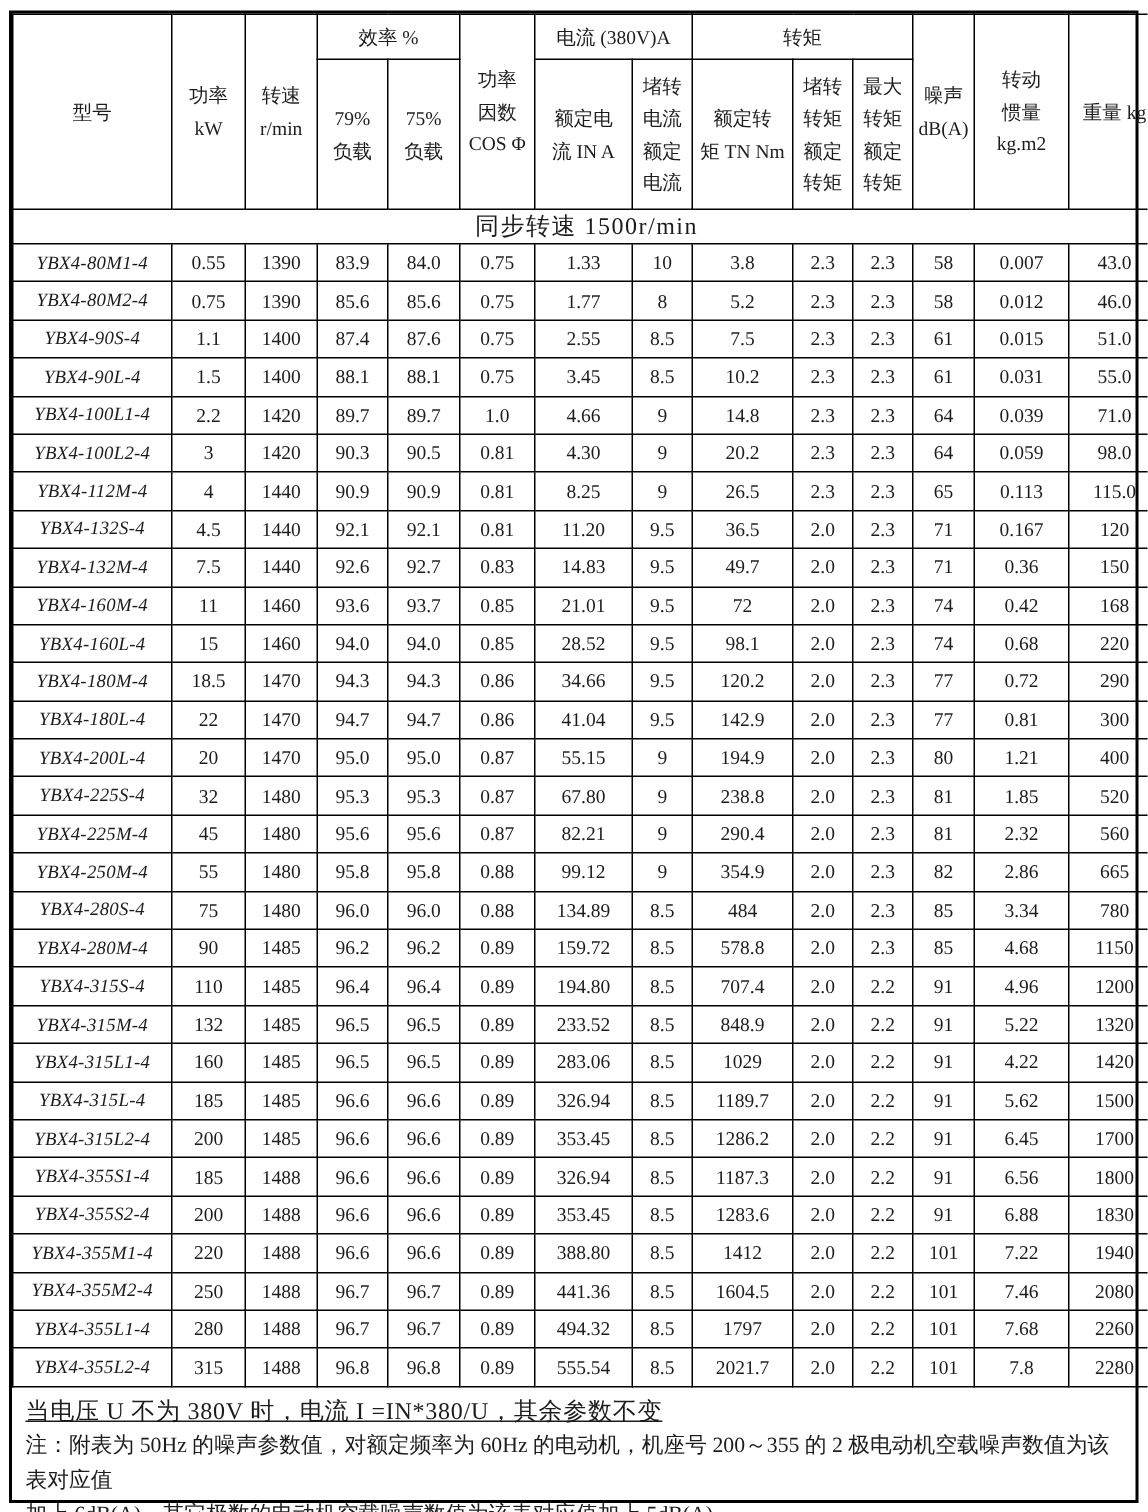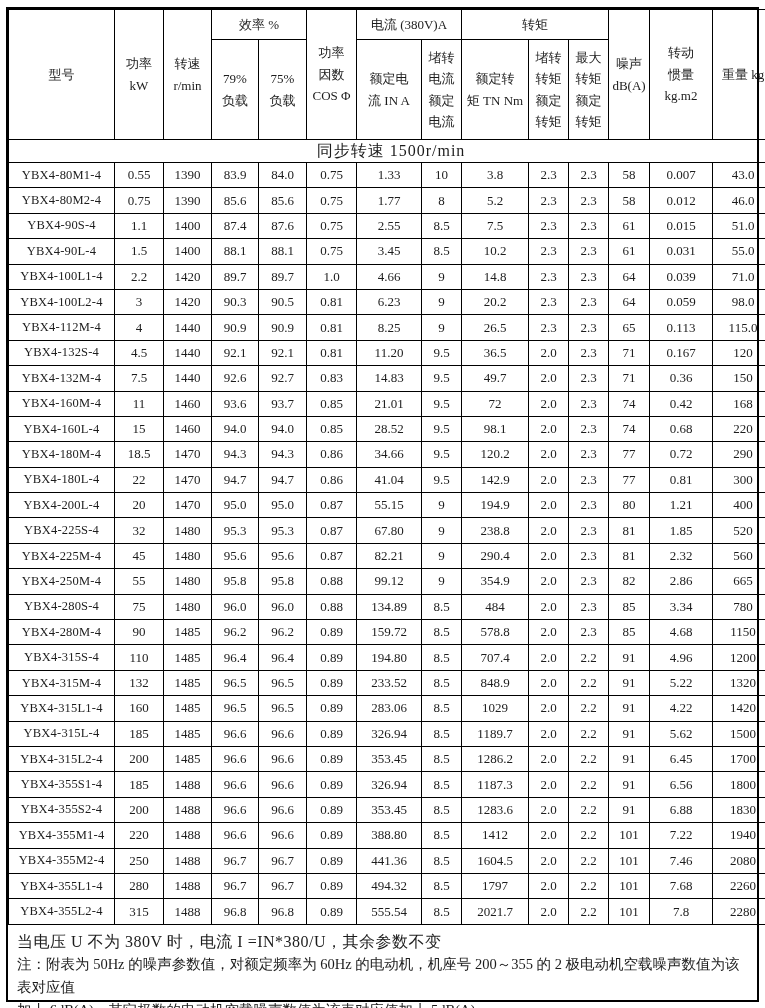--- a/index.html
+++ b/index.html
@@ -51,30 +51,31 @@
     text-align: left;
     padding-left: 7px;
     margin-top: 32px;
   }
   tr.sync-row td {
     height: 22px;
     font-size: 16px;
     letter-spacing: 1px;
   }
   tbody td { height: 24.4px; }
-  tbody td.model-cell { font-size: 12.5px; letter-spacing: 0.2px; }
+  tbody td.model-cell { font-size: 12.5px; letter-spacing: 0.2px; font-style: italic; }
   .notes {
     box-sizing: border-box;
     padding: 5px 9px 4px 9px;
     text-align: left;
   }
   .note-1 {
     font-size: 16px;
     line-height: 1.45;
     letter-spacing: 0.5px;
+    text-decoration: underline;
   }
   .note-2 {
     font-size: 14.5px;
     line-height: 1.6;
     white-space: pre-line;
   }
 </style>
 </head>
 <body>
 
@@ -224,21 +225,21 @@
             <td>0.039</td>
             <td>71.0</td>
           </tr>
           <tr>
             <td class="model-cell">YBX4-100L2-4</td>
             <td>3</td>
             <td>1420</td>
             <td>90.3</td>
             <td>90.5</td>
             <td>0.81</td>
-            <td>6.23</td>
+            <td>4.30</td>
             <td>9</td>
             <td>20.2</td>
             <td>2.3</td>
             <td>2.3</td>
             <td>64</td>
             <td>0.059</td>
             <td>98.0</td>
           </tr>
           <tr>
             <td class="model-cell">YBX4-112M-4</td>

